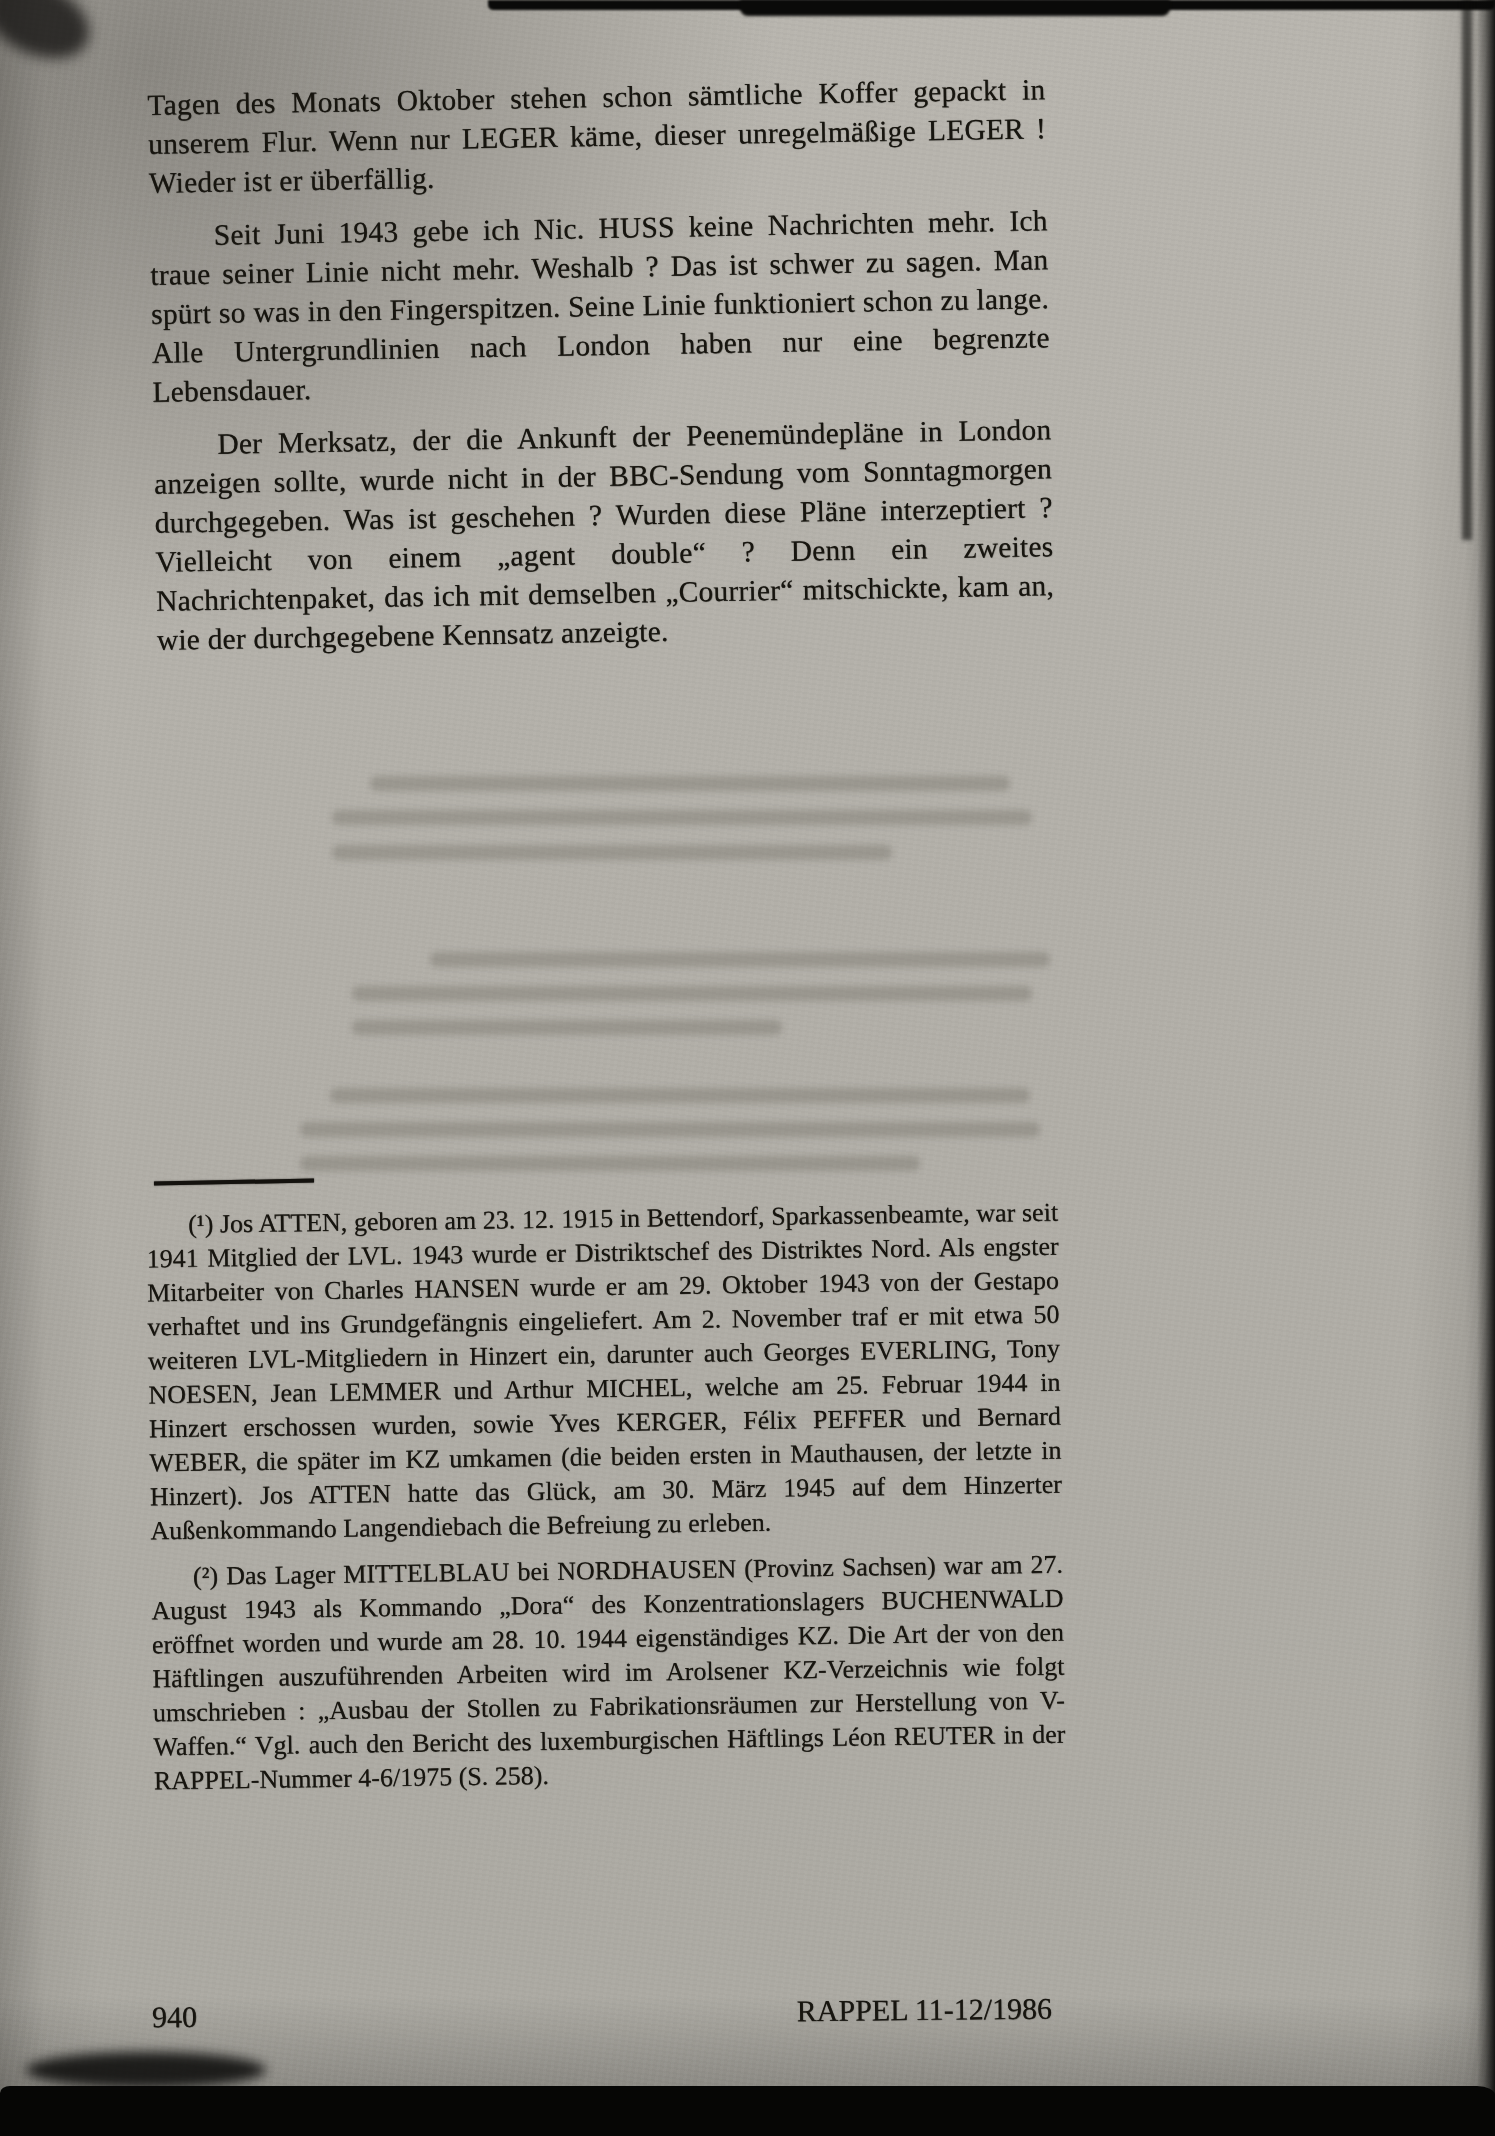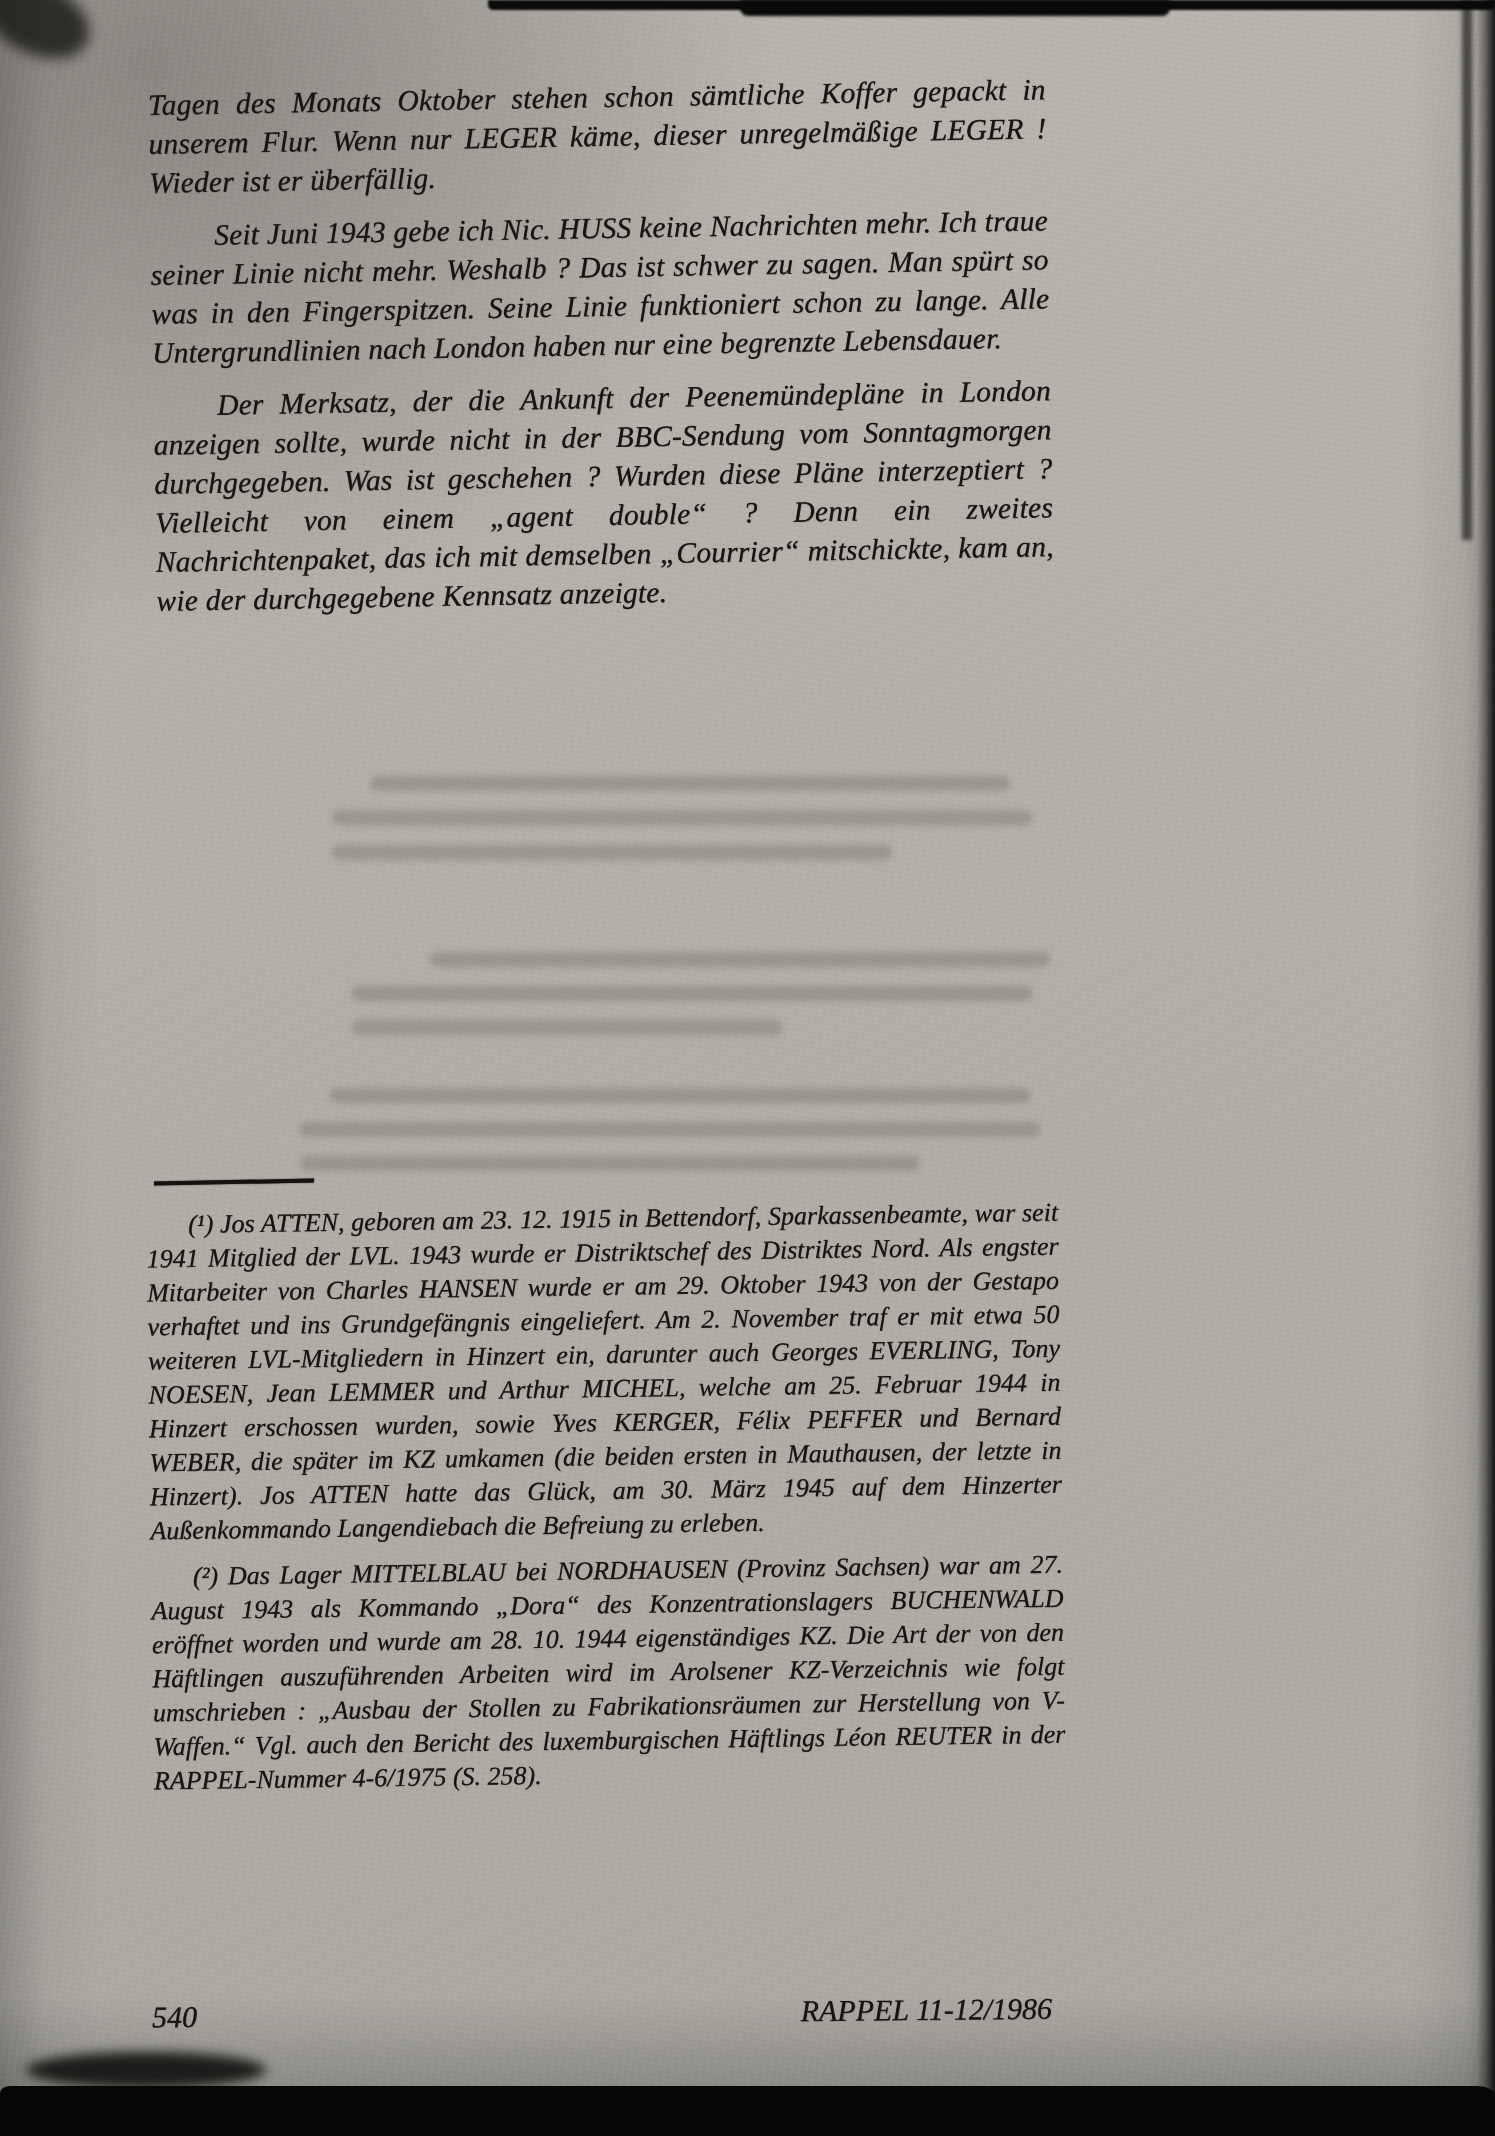--- a/index.html
+++ b/index.html
@@ -12,21 +12,20 @@
   .scan {
     position:relative; width:1495px; height:2136px;
     color:#17150f;
     background:
       linear-gradient(90deg,  rgba(25,23,20,0.22), rgba(25,23,20,0.05) 45px, transparent 100px),
       linear-gradient(270deg, rgba(20,19,17,0.30), rgba(20,19,17,0.08) 30px, transparent 85px),
       linear-gradient(to top,  rgba(22,21,19,0.32), transparent 140px),
       radial-gradient(60% 38% at 10% 3%, rgba(30,28,24,0.30), transparent 70%),
       radial-gradient(140% 120% at 50% 42%, transparent 55%, rgba(28,26,23,0.18) 95%),
       linear-gradient(180deg, #b8b5ae 0%, #b2afa8 45%, #aba9a2 100%);
-    font-style: italic;
   }
   .grain {
     position:absolute; inset:0; pointer-events:none;
     background:
       repeating-linear-gradient(8deg,  rgba(0,0,0,0.018) 0 2px, transparent 2px 5px),
       repeating-linear-gradient(98deg, rgba(255,255,255,0.022) 0 3px, transparent 3px 7px);
   }
   .maintext {
     position:absolute; left:152px; top:78px; width:898px;
     font-size:29.5px; line-height:39px; text-align:justify;
@@ -93,21 +92,21 @@
   <div class="ghost" style="left:300px; top:1156px; width:620px;"></div>
 
   <div class="fnrule"></div>
 
   <div class="footnotes">
     <p class="fn"><span class="fnmark">(¹)</span> <span>Jos ATTEN, geboren am 23. 12. 1915 in Bettendorf, Sparkassenbeamte, war seit 1941 Mitglied der LVL. 1943 wurde er Distriktschef des Distriktes Nord. Als engster Mitarbeiter von Charles HANSEN wurde er am 29. Oktober 1943 von der Gestapo verhaftet und ins Grundgefängnis eingeliefert. Am 2. November traf er mit etwa 50 weiteren LVL-Mitgliedern in Hinzert ein, darunter auch Georges EVERLING, Tony NOESEN, Jean LEMMER und Arthur MICHEL, welche am 25. Februar 1944 in Hinzert erschossen wurden, sowie Yves KERGER, Félix PEFFER und Bernard WEBER, die später im KZ umkamen (die beiden ersten in Mauthausen, der letzte in Hinzert). Jos ATTEN hatte das Glück, am 30. März 1945 auf dem Hinzerter Außenkommando Langendiebach die Befreiung zu erleben.</span></p>
     <p class="fn"><span class="fnmark">(²)</span> <span>Das Lager MITTELBLAU bei NORDHAUSEN (Provinz Sachsen) war am 27. August 1943 als Kommando „Dora“ des Konzentrationslagers BUCHENWALD eröffnet worden und wurde am 28. 10. 1944 eigenständiges KZ. Die Art der von den Häftlingen auszuführenden Arbeiten wird im Arolsener KZ-Verzeichnis wie folgt umschrieben&nbsp;: „Ausbau der Stollen zu Fabrikationsräumen zur Herstellung von V-Waffen.“ Vgl. auch den Bericht des luxemburgischen Häftlings Léon REUTER in der RAPPEL-Nummer 4-6/1975 (S. 258).</span></p>
   </div>
 
   <div class="footer">
-    <span>540</span>
+    <span>940</span>
     <span>RAPPEL 11-12/1986</span>
   </div>
 
   <div class="corner-tl"></div>
   <div class="edge-top"></div>
   <div class="edge-top2"></div>
   <div class="right-line"></div>
   <div class="right-strip"></div>
   <div class="smudge-bl"></div>
   <div class="edge-bottom"></div>

